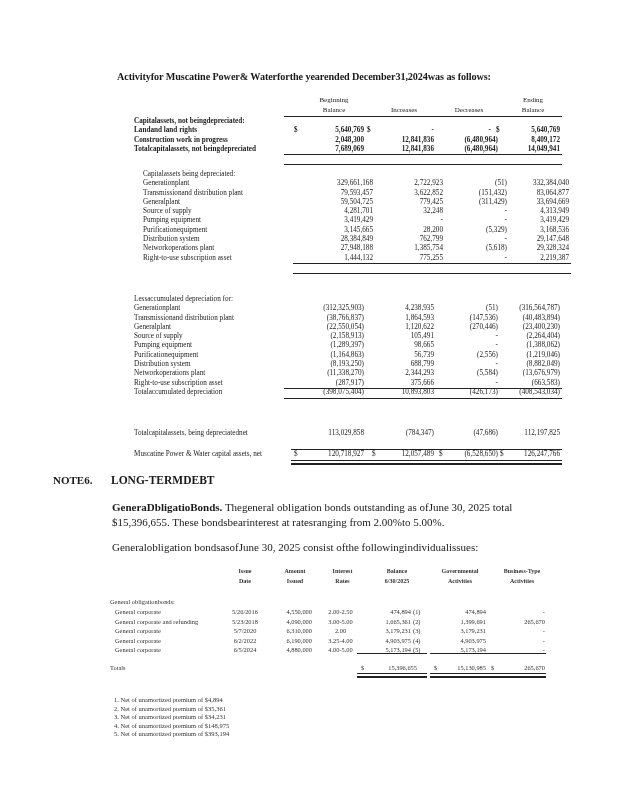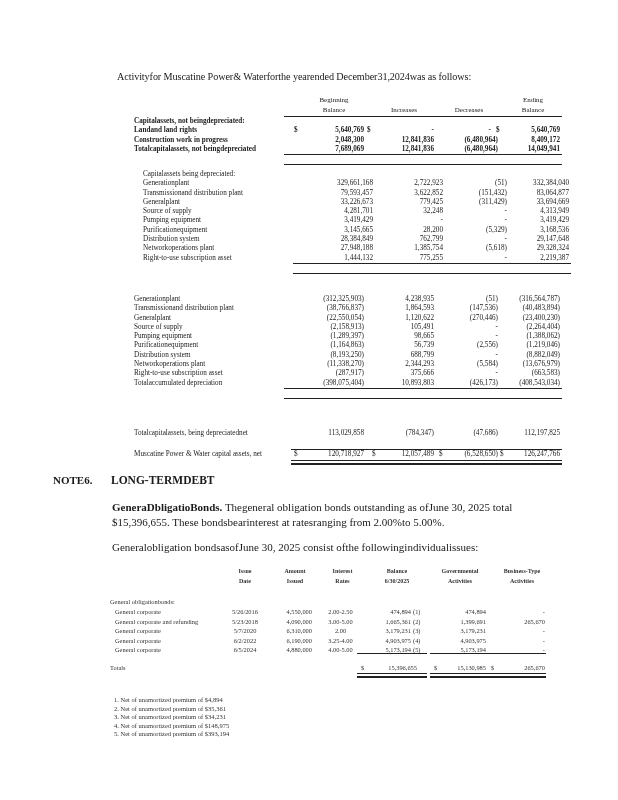--- a/index.html
+++ b/index.html
@@ -1,19 +1,19 @@
 <!DOCTYPE html>
 <html><head>
 <meta charset="utf-8">
 <style>
   html, body { margin:0; padding:0; background:#ffffff; }
   body { width:618px; height:800px; position:relative; overflow:hidden;
          font-family:"Liberation Serif","DejaVu Serif",serif; color:#1a1a1a; }
   .abs { position:absolute; white-space:nowrap; }
-  .intro { left:117px; top:71px; font-size:10.2px; letter-spacing:-0.1px; }
+  .intro { left:117px; top:71px; font-size:10.2px; letter-spacing:-0.1px;font-weight:bold; }
   .t1 { position:absolute; left:134px; top:95px; width:426px; font-size:7.2px; color:#222; }
   .t1 .row { position:relative; height:9.3px; line-height:9.3px; }
   .t1 .lbl { position:absolute; left:0; }
   .t1 .c { position:absolute; text-align:right; }
   .c1 { left:160px; width:70px; }  
   .c2 { left:240px; width:60px; }  
   .c3 { left:305px; width:59px; }  
   .c4 { left:368px; width:58px; }
   .dlr { position:absolute; }
   .hdr { position:absolute; text-align:center; font-size:7px; line-height:10px; }
@@ -92,21 +92,21 @@
       </div>
       <div class="row">
         <span class="lbl">Transmissionand distribution plant</span>
         <span class="c c1">79,593,457</span>
         <span class="c c2">3,622,852</span>
         <span class="c c3">(151,432)</span>
         <span class="c c4">83,064,877</span>
       </div>
       <div class="row">
         <span class="lbl">Generalplant</span>
-        <span class="c c1">33,226,673</span>
+        <span class="c c1">59,504,725</span>
         <span class="c c2">779,425</span>
         <span class="c c3">(311,429)</span>
         <span class="c c4">33,694,669</span>
       </div>
       <div class="row">
         <span class="lbl">Source of supply</span>
         <span class="c c1">4,281,701</span>
         <span class="c c2">32,248</span>
         <span class="c c3">-</span>
         <span class="c c4">4,313,949</span>
@@ -144,20 +144,23 @@
         <span class="c c1">1,444,132</span>
         <span class="c c2">775,255</span>
         <span class="c c3">-</span>
         <span class="c c4">2,219,387</span>
       </div>
       <div class="rule" style="left:150px;top:93px;width:278px;"></div>
       <div class="rule" style="left:150px;top:103px;width:278px;"></div>
     </div>
 
   <div id="acc-section" style="position:absolute;left:0;top:200px;width:430px;">
+    <div class="row">
+        <span class="lbl">Lessaccumulated depreciation for:</span>
+      </div>
   <div class="row">
         <span class="lbl">Generationplant</span>
         <span class="c c1">(312,325,903)</span>
         <span class="c c2">4,238,935</span>
         <span class="c c3">(51)</span>
         <span class="c c4">(316,564,787)</span>
       </div>
       <div class="row">
         <span class="lbl">Transmissionand distribution plant</span>
         <span class="c c1">(38,766,837)</span>

